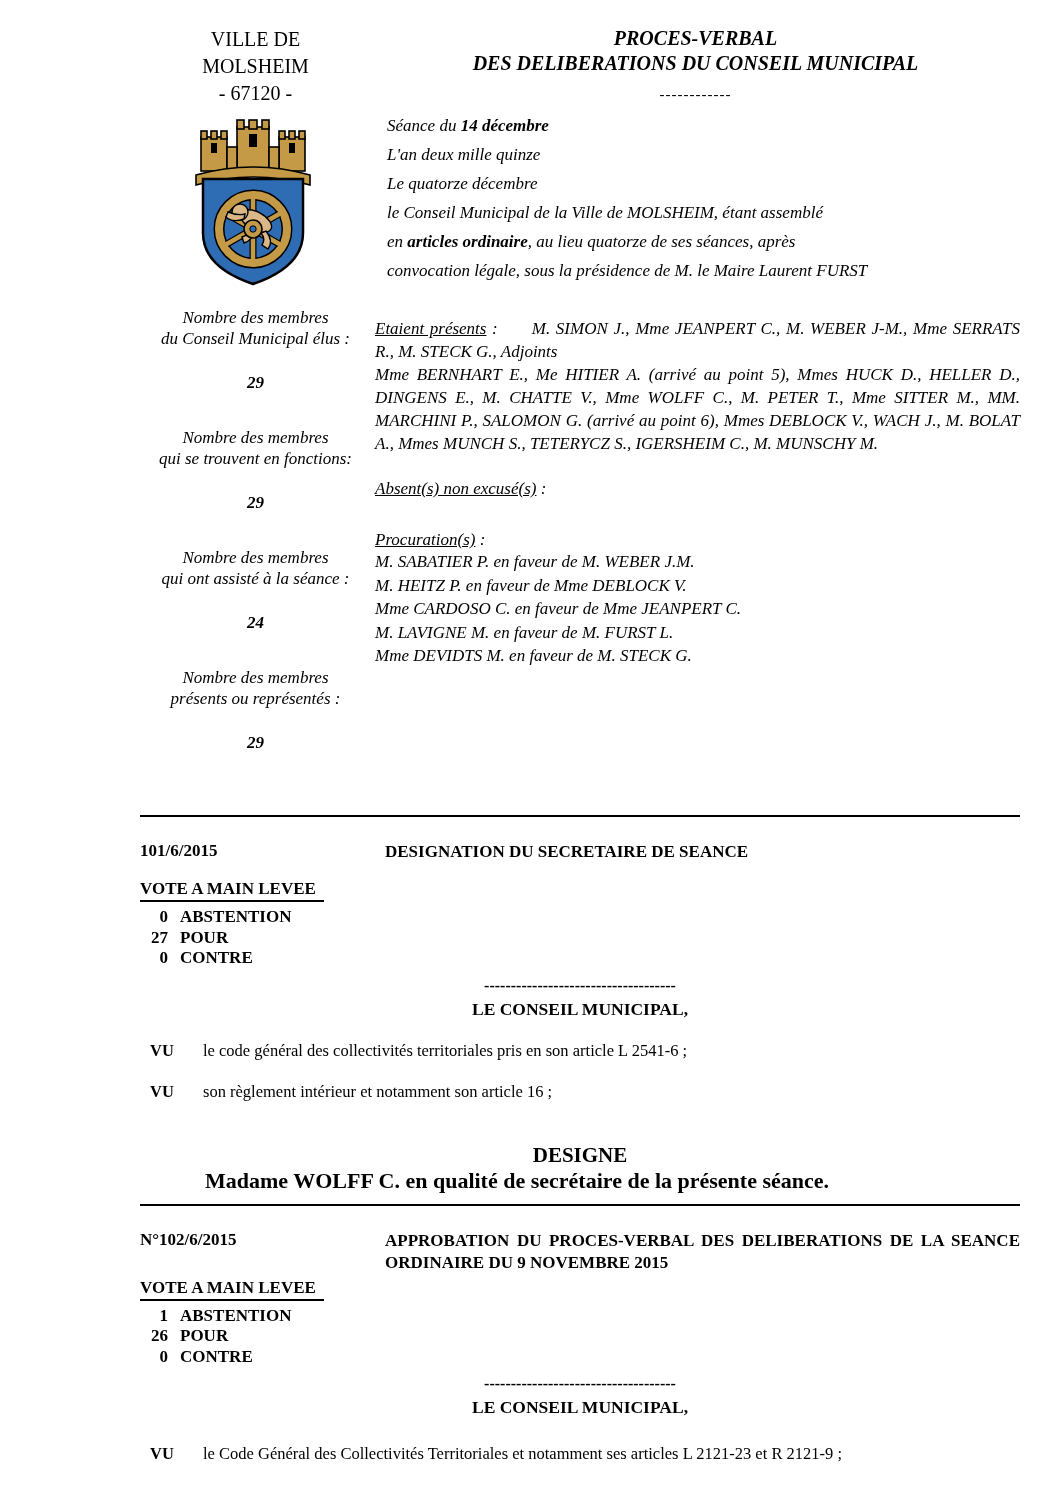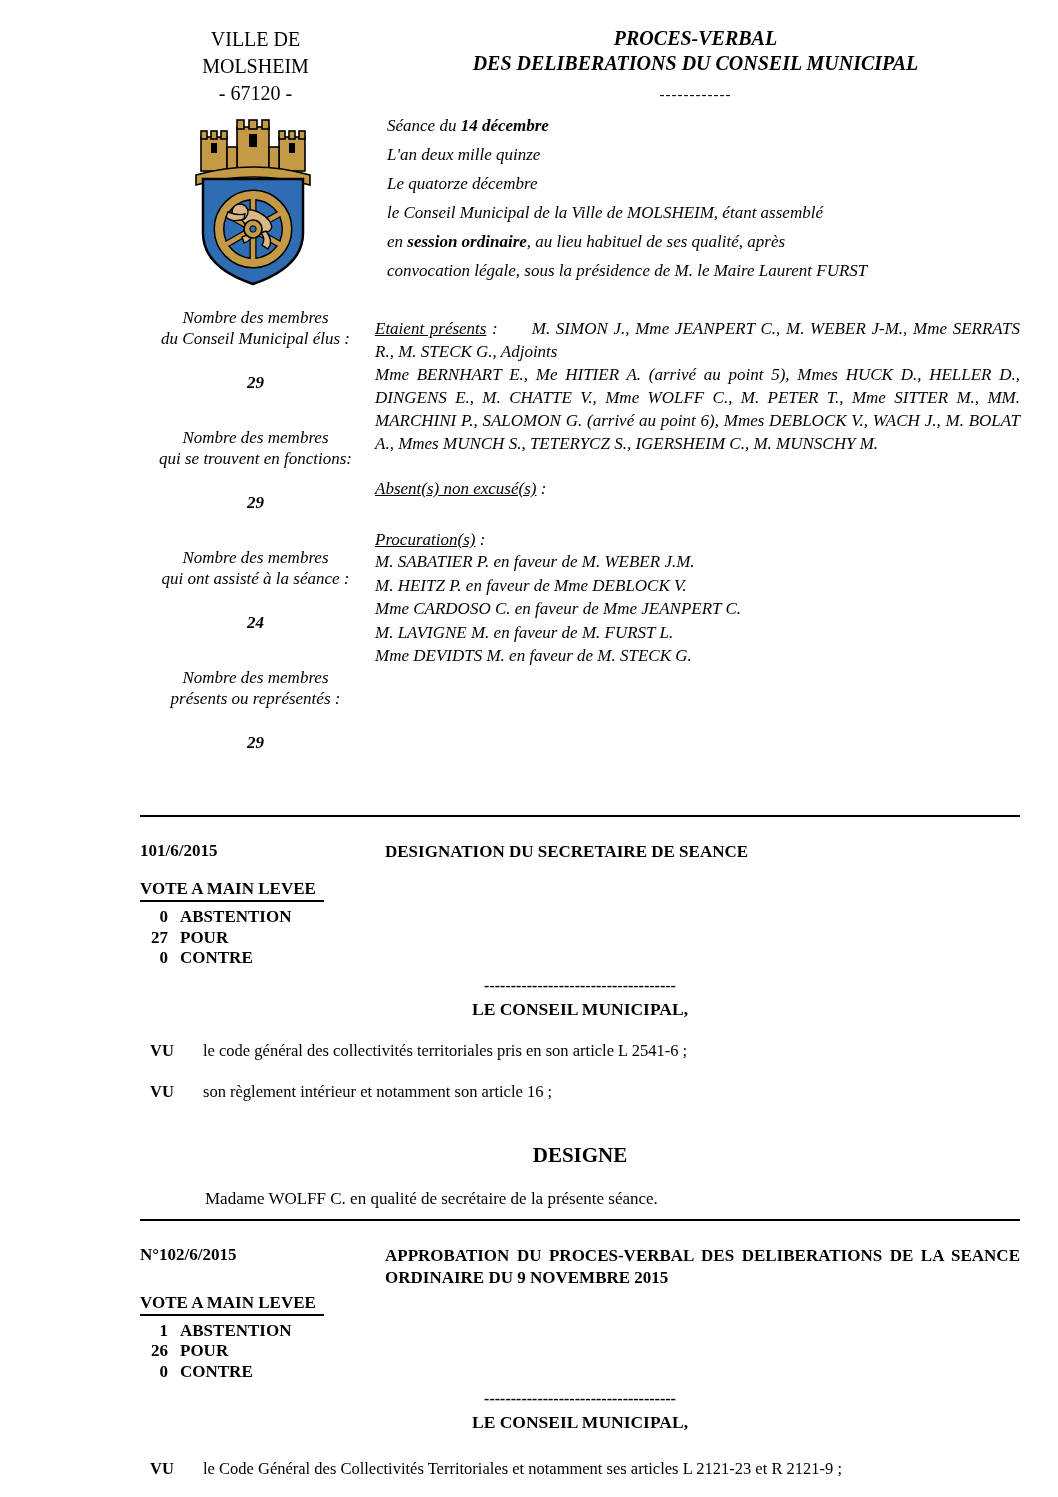--- a/index.html
+++ b/index.html
@@ -50,21 +50,21 @@
   .vote-row { display: flex; line-height: 20.5px; }
   .vote-count { width: 28px; text-align: right; }
   .vote-label { margin-left: 12px; }
   .center { text-align: center; }
   .sep-dashes { font-weight: bold; font-size: 16px; margin-top: 8px; }
   .council { font-weight: bold; font-size: 17.5px; margin-top: 4px; }
   .vu-row { display: flex; margin-top: 21px; font-size: 16.5px; }
   .vu-label { font-weight: bold; width: 63px; padding-left: 10px; flex-shrink: 0; }
   .vu-text { flex: 1; }
   .decision-heading { font-weight: bold; font-size: 21px; margin-top: 41px; }
-  .decision-text { margin-top: 21px; padding-left: 65px; font-size: 17px; }
+  .decision-text { padding-left: 65px; font-size: 22px; font-weight: bold; }
 </style>
 </head>
 <body>
 
 <div class="page">
 
   <div class="hdr">
     <div class="hdr-left">
       <div>VILLE DE</div>
       <div>MOLSHEIM</div>
@@ -152,21 +152,21 @@
         <div class="mem-value">29</div>
       </div>
     </div>
 
     <div class="col-right">
       <div class="seance">
         <p><span>Séance du </span><b>14 décembre</b></p>
         <p>L'an deux mille quinze</p>
         <p>Le quatorze décembre</p>
         <p>le Conseil Municipal de la Ville de MOLSHEIM, étant assemblé</p>
-        <p><span>en </span><b>session ordinaire</b><span>, au lieu habituel de ses qualité, après</span></p>
+        <p><span>en </span><b>articles ordinaire</b><span>, au lieu quatorze de ses séances, après</span></p>
         <p>convocation légale, sous la présidence de M. le Maire Laurent FURST</p>
       </div>
 
       <p class="just mt24"><span class="u">Etaient présents</span><span> :</span><span class="sp34"></span><span>M. SIMON J., Mme JEANPERT C., M. WEBER J-M., Mme SERRATS R., M. STECK G., Adjoints</span></p>
       <p class="just">Mme BERNHART E., Me HITIER A. (arrivé au point 5), Mmes HUCK D., HELLER D., DINGENS E., M. CHATTE V., Mme WOLFF C., M. PETER T., Mme SITTER M., MM. MARCHINI P., SALOMON G. (arrivé au point 6), Mmes DEBLOCK V., WACH J., M. BOLAT A., Mmes MUNCH S., TETERYCZ S., IGERSHEIM C., M. MUNSCHY M.</p>
 
 
       <p class="just mt22"><span class="u">Absent(s) non excusé(s)</span><span> :</span></p>
 
       <div class="proc">

